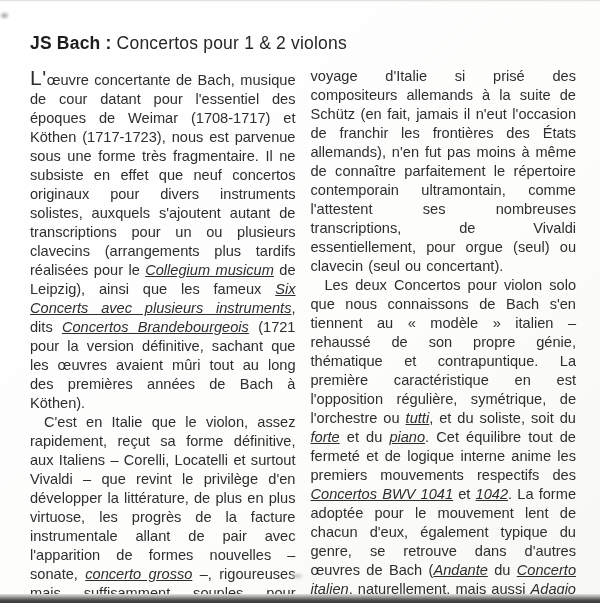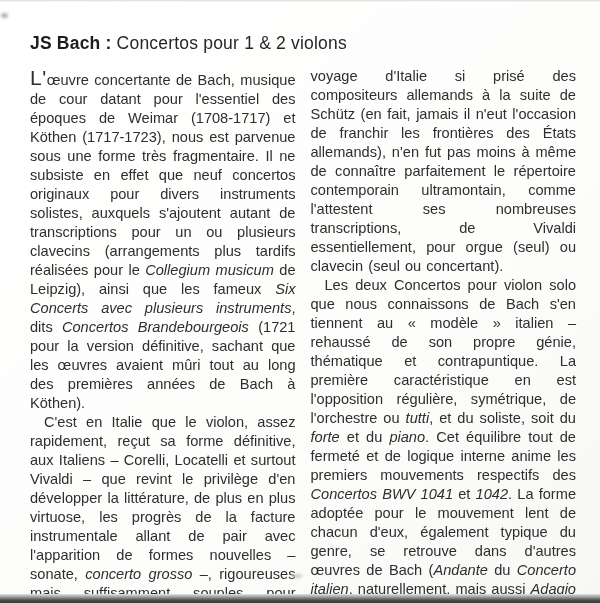--- a/index.html
+++ b/index.html
@@ -69,21 +69,21 @@
   }
   .col p {
     margin: 0;
     font-size: 14.6px;
     line-height: 19px;
     color: #2e2e2e;
     text-align: justify;
     word-spacing: 1px;
   }
   .col p.indent { text-indent: 14px; }
-  .col p i { font-style: italic; }
+  .col p i { font-style: italic; text-decoration: underline; }
   .lead {
     font-size: 21px;
     line-height: 1;
     letter-spacing: .5px;
   }
 </style>
 </head>
 <body>
 
 <div class="page">

